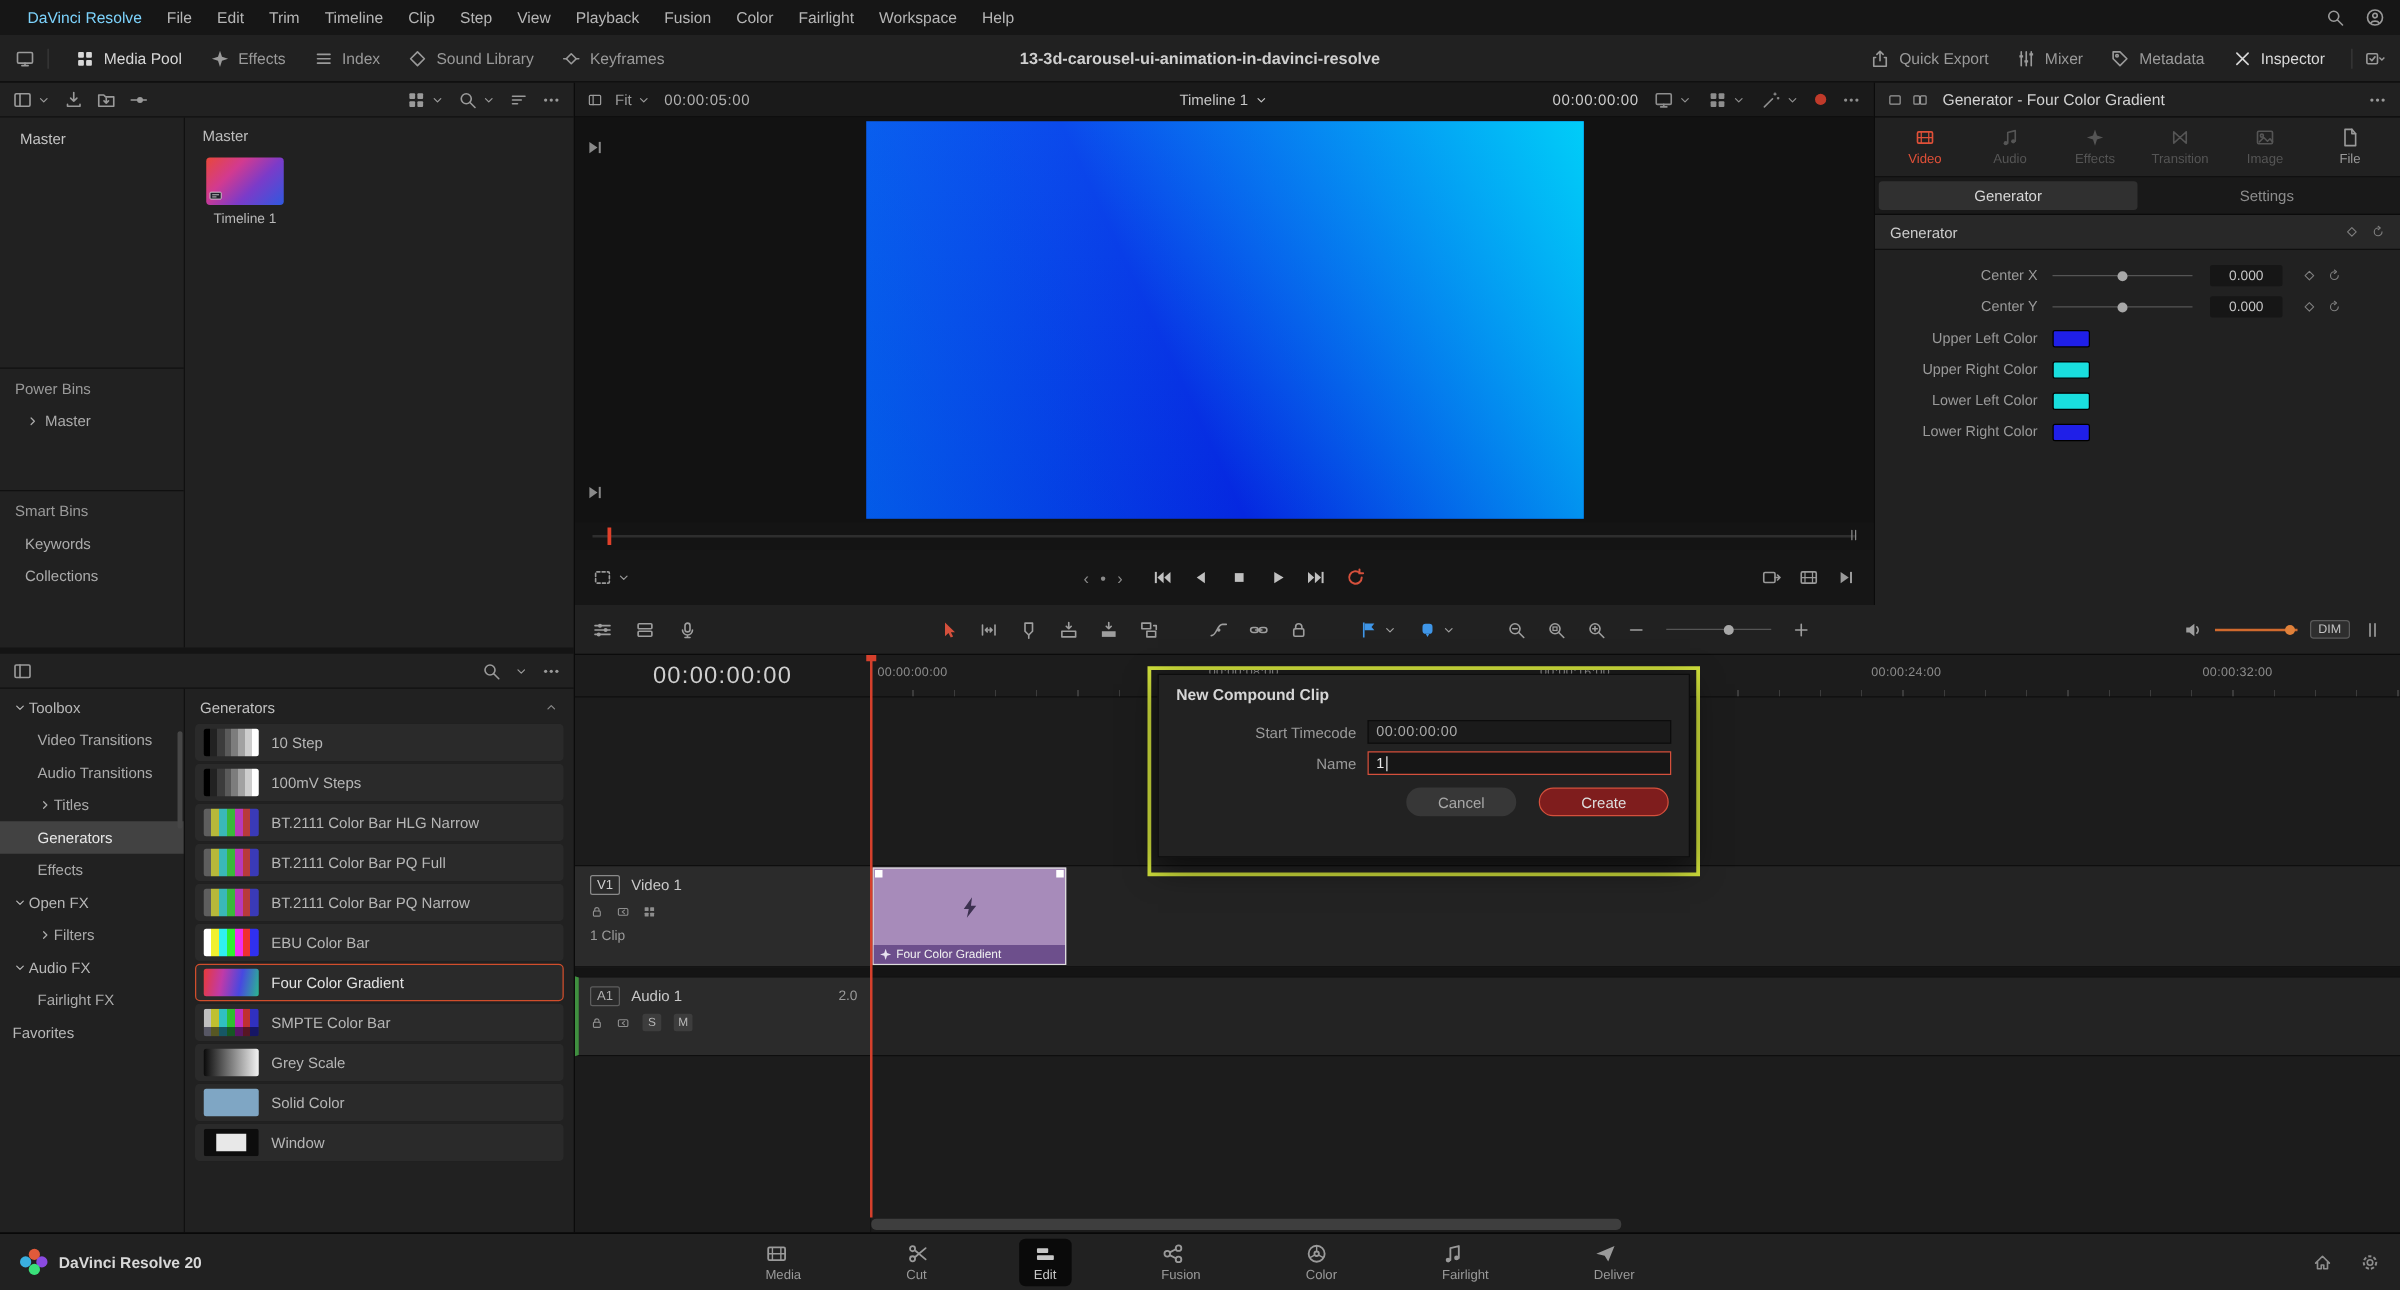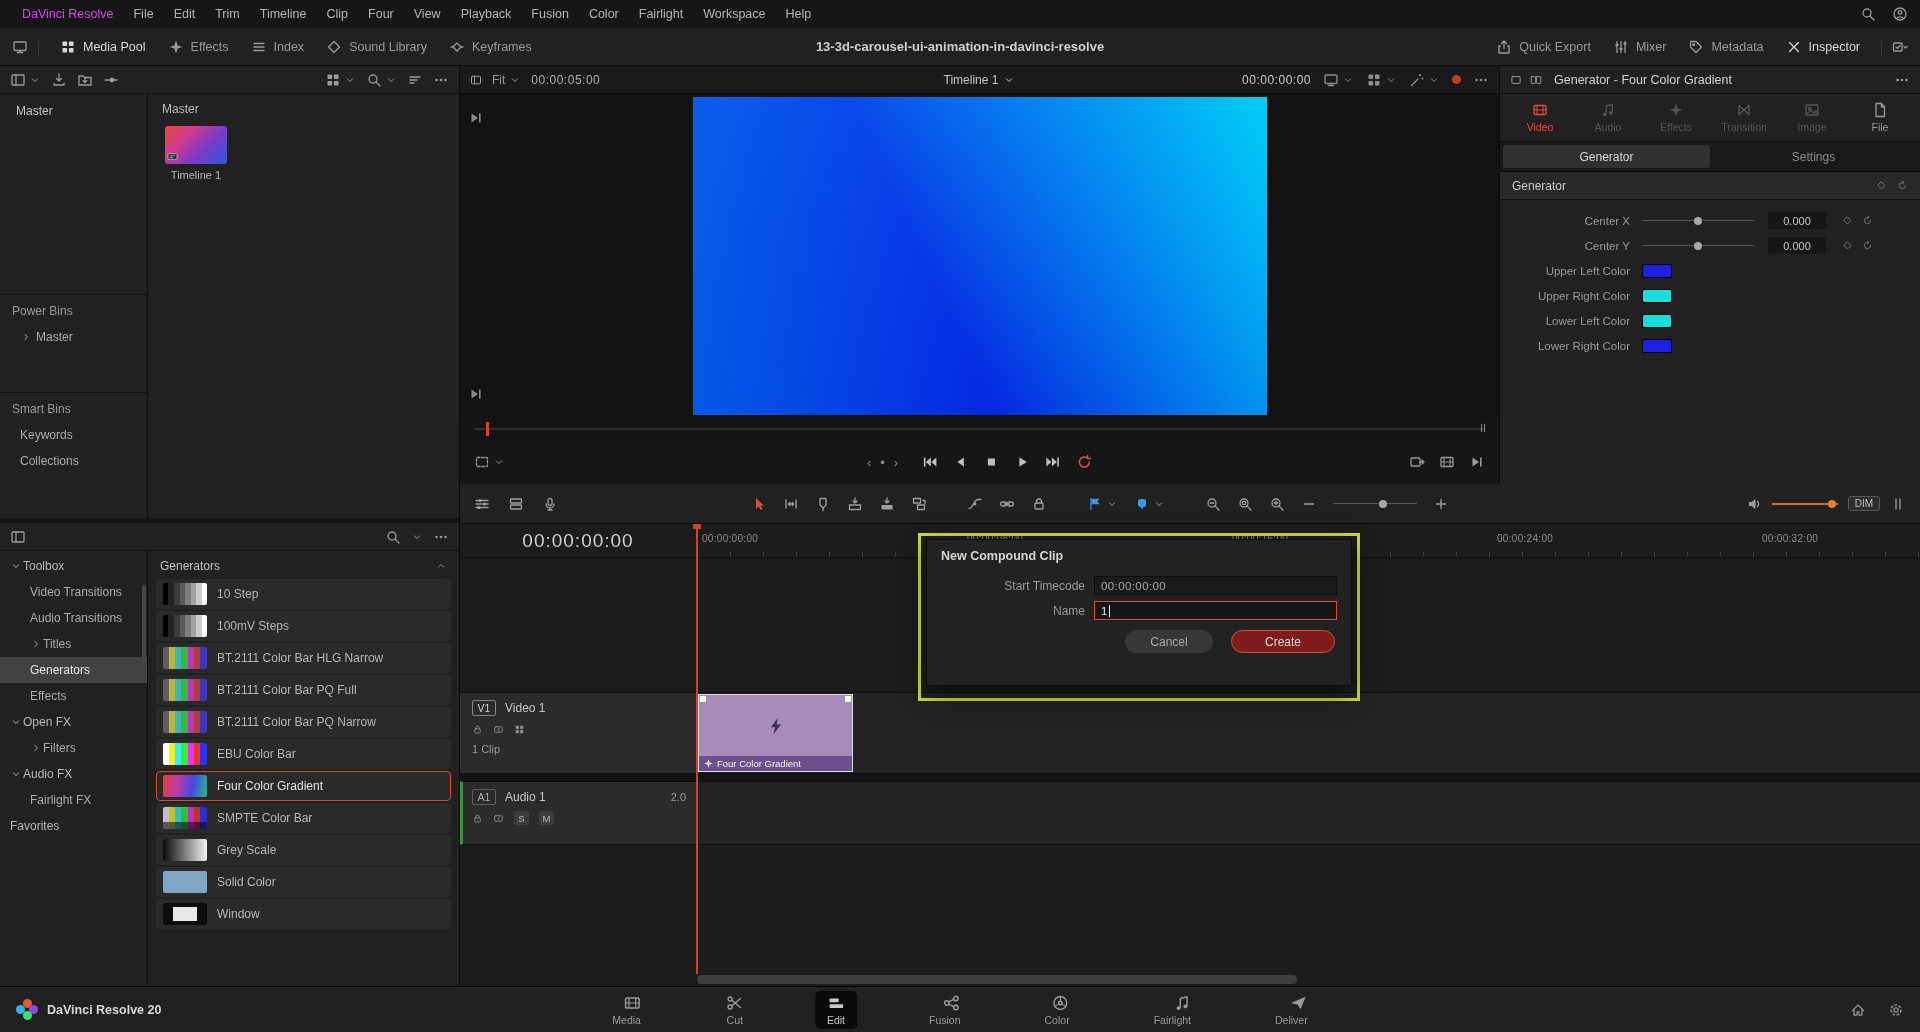--- a/index.html
+++ b/index.html
@@ -11,21 +11,21 @@
 .icn.tiny{width:11px;height:11px}
 .icn.active{color:#d5503c}
 .blue{color:#3f96e8}
 .spacer{flex:1}
 .vsep{width:1px;height:16px;background:#3a3a3a;margin:0 10px;flex:none}
 .chev-pair{display:inline-flex;align-items:center;gap:3px}
 
 #menu-bar{height:28px;flex:none;background:#161616;display:flex;align-items:center;padding:0 12px}
 #menu-items{display:flex;align-items:center;height:100%}
 .menu-item{padding:0 10px;line-height:28px;color:#b6b6b6;font-size:12.5px}
-.menu-item:first-child{color:#d946ef}
+.menu-item:first-child{color:#7dd3fc}
 .mb-right{margin-left:auto;display:flex;gap:16px;color:#9a9a9a}
 
 #top-toolbar{height:38px;flex:none;background:#212121;border-bottom:1px solid #0b0b0b;display:flex;align-items:center;padding:0 12px;position:relative}
 .tb-group{display:flex;align-items:center}
 .tb-btn{display:flex;align-items:center;gap:7px;padding:0 11px;height:38px;color:#9a9a9a;font-size:12.5px}
 .tb-btn.active{color:#d8d8d8}
 #tb-title{position:absolute;left:50%;transform:translateX(-50%);color:#cfcfcf;font-size:13px;font-weight:bold}
 #tb-right-wrap{margin-left:auto;display:flex;align-items:center}
 
 #main{flex:1;display:flex;min-height:0}
@@ -181,41 +181,41 @@
 #bottom-bar{height:46px;flex:none;background:#212121;border-top:1px solid #000;display:flex;align-items:center;position:relative;padding:0 16px}
 #bb-left{display:flex;align-items:center;gap:9px}
 #bb-logo{width:22px;height:22px;position:relative;flex:none}
 .logo-dot{position:absolute;width:9px;height:9px;border-radius:50%}
 .ld1{left:0;top:6px;background:#3ab0e0}
 .ld2{left:6.5px;top:0;background:#e05a3a}
 .ld3{left:13px;top:6px;background:#8a4ae0}
 .ld4{left:6.5px;top:12px;background:#3ae07a}
 #bb-label{color:#d8d8d8;font-weight:bold;font-size:12.5px}
 #bb-pages{position:absolute;left:50%;transform:translateX(-50%);display:flex;align-items:center;gap:60px}
-.page-btn{display:flex;flex-direction:column;align-items:flex-end;gap:2px;padding:3px 12px;border-radius:5px;color:#9a9a9a;position:relative}
+.page-btn{display:flex;flex-direction:column;align-items:flex-start;gap:2px;padding:3px 12px;border-radius:5px;color:#9a9a9a;position:relative}
 .page-btn .icn{width:18px;height:18px}
 .page-label{font-size:10.5px}
 .page-btn.active{background:#0a0a0a;color:#c8c8c8}
 .page-btn.active::after{content:"";position:absolute;left:8px;right:8px;bottom:-6px;height:2px;background:#d5402c}
 #bb-right{margin-left:auto;display:flex;gap:22px;color:#8e8e8e}
 </style>
 </head>
 <body>
 
 <div id="app">
 
   <div id="menu-bar">
     <div id="menu-items">
         <div class="menu-item">DaVinci Resolve</div>
         <div class="menu-item">File</div>
         <div class="menu-item">Edit</div>
         <div class="menu-item">Trim</div>
         <div class="menu-item">Timeline</div>
         <div class="menu-item">Clip</div>
-        <div class="menu-item">Four</div>
+        <div class="menu-item">Step</div>
         <div class="menu-item">View</div>
         <div class="menu-item">Playback</div>
         <div class="menu-item">Fusion</div>
         <div class="menu-item">Color</div>
         <div class="menu-item">Fairlight</div>
         <div class="menu-item">Workspace</div>
         <div class="menu-item">Help</div>
       </div>
     <div class="mb-right">
       <span class="icn">

